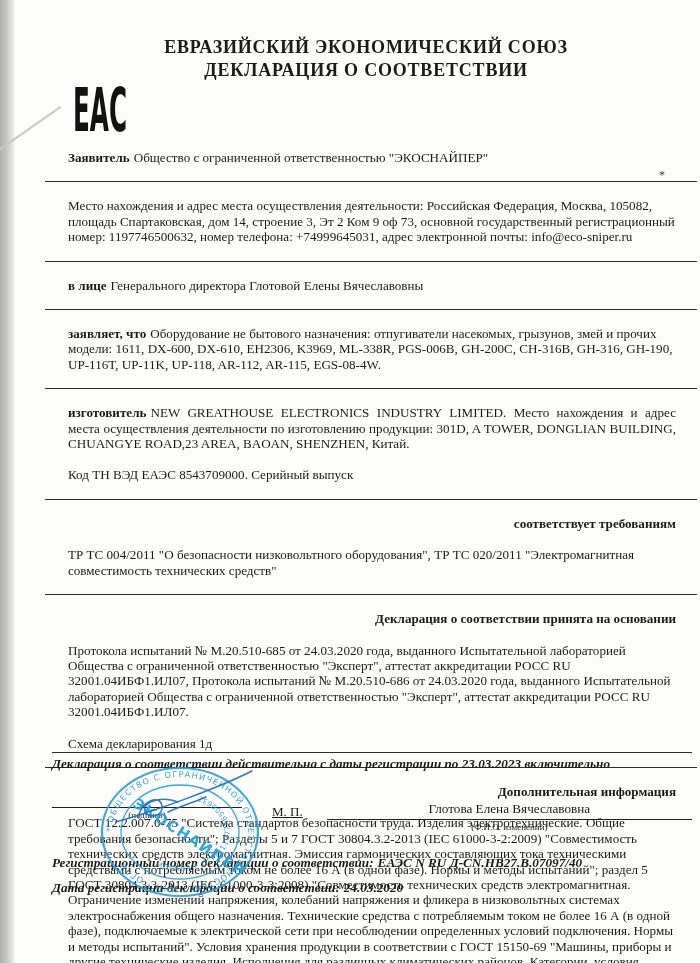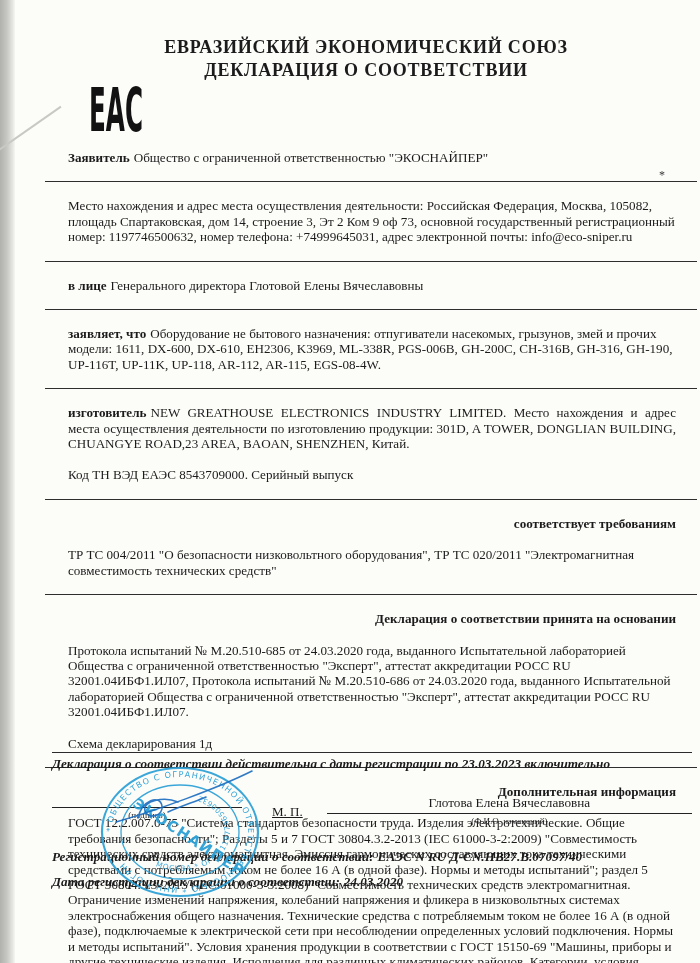--- a/index.html
+++ b/index.html
@@ -17,40 +17,40 @@
     position:absolute;left:-10px;top:128px;width:78px;height:2px;
     background:#c9c9c4;transform:rotate(-35deg);
   }
   .artifact-star{
     position:absolute;left:659px;top:168px;font-size:12px;color:#3a3a3a;
   }
   .titles{
     position:absolute;top:36px;left:16px;width:100%;text-align:center;
     font-weight:bold;font-size:18px;line-height:23px;letter-spacing:.8px;
   }
-  .eac-logo{position:absolute;left:88px;top:83px;text-align:right;}
+  .eac-logo{position:absolute;left:72px;top:83px;text-align:right;}
   .content{position:absolute;left:52px;top:134px;width:640px;}
   .content p{margin:16px;font-size:13.1px;line-height:15.4px;}
   .content p.just{text-align:justify;}
   .lbl{font-weight:bold;margin-right:4px;}
   .head{font-weight:bold;margin:2px 0;text-align:right;}
   hr.sep{border:none;border-top:1.6px solid #2e2e2e;margin:2.5px 0 2.5px -7px;width:calc(100% + 12px);}
   .footer{
     position:absolute;left:52px;top:752px;width:640px;
     border-top:1.7px solid #2b2b2b;padding-top:3px;
   }
   .footer p{margin:0;font-size:13.2px;line-height:16px;font-style:italic;}
   .validity{font-weight:bold;}
   .sig-row{display:flex;align-items:flex-start;margin-top:23px;}
   .sig-left{width:190px;}
   .sig-left .line{height:12px;border-bottom:1.4px solid #222;}
   .caption{font-size:9px;line-height:11px;text-align:center;margin-top:2px;color:#222;}
   .mp{margin:9px 24px 0 30px;font-size:13px;white-space:nowrap;text-decoration:underline;}
   .fio{flex:1;}
-  .fio .name{text-align:center;font-size:13.2px;padding-bottom:2px;border-bottom:1.4px solid #222;}
+  .fio .name{text-align:center;font-size:13.2px;padding-bottom:2px;border-bottom:1.4px solid #222;margin-top:6px;}
   .regline{margin-top:22px !important;font-weight:bold;}
   .dateline{margin-top:9px !important;font-weight:bold;}
   .stamp{position:absolute;left:96px;top:764px;}
 </style>
 </head>
 <body>
 
 <div class="page">
 
   <div class="scan-strip"></div>

